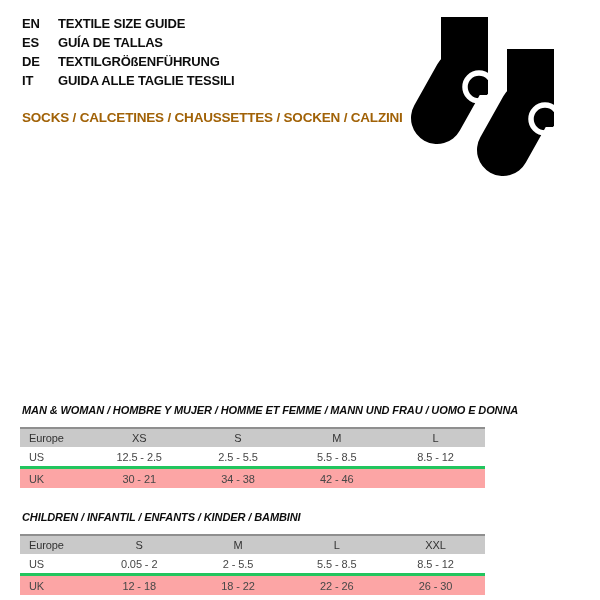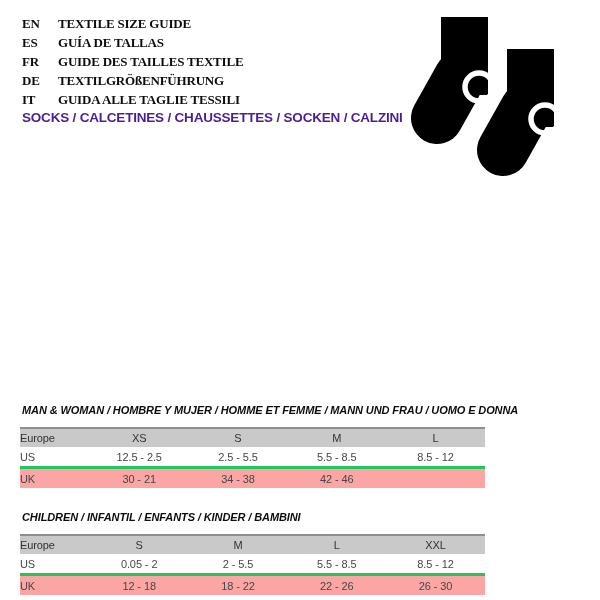--- a/index.html
+++ b/index.html
@@ -1,28 +1,28 @@
 <!DOCTYPE html>
 <html><head>
 <meta charset="utf-8">
 <style>
   html,body{margin:0;padding:0;background:#fff;}
   .canvas{
     position:relative;width:600px;height:600px;background:#ffffff;overflow:hidden;
     font-family:"Liberation Sans","DejaVu Sans",sans-serif;color:#111;
   }
   
-  .lang-list{position:absolute;left:22px;top:14px;font-family:Liberation Serif, serif;}
+  .lang-list{position:absolute;left:22px;top:14px;}
   .lang-row{display:flex;height:19px;align-items:center;}
   .lang-code{width:36px;font-size:13px;font-weight:700;letter-spacing:-0.2px;color:#0d0d0d;}
   .lang-label{font-size:13px;font-weight:700;letter-spacing:-0.2px;color:#0d0d0d;white-space:nowrap;}
   
   .category-line{
     position:absolute;left:22px;top:110px;font-size:13.5px;font-weight:700;
-    letter-spacing:-0.2px;color:#4c1d95;white-space:nowrap;
+    letter-spacing:-0.2px;color:#a16207;white-space:nowrap;
   }
   
   .socks-icon{position:absolute;left:410px;top:17px;width:170px;height:170px;}
   
   .size-section{position:absolute;left:20px;width:465px;}
   .size-section.adults{top:402px;}
   .size-section.children{top:509px;}
   .table-title{
     font-size:11px;font-weight:700;letter-spacing:-0.1px;color:#0d0d0d;
     white-space:nowrap;height:16px;line-height:16px;margin-left:2px;font-style:italic;
@@ -33,40 +33,36 @@
     height:18px;background:#c9c9c9;border-top:2px solid #8f8f8f;
   }
   .t-data{height:19px;}
   .t-data.row-us{background:#ffffff;border-bottom:3px solid #22c55e;}
   .t-data.row-uk{background:#fca5a5;}
   .t-cell{
     display:flex;align-items:center;justify-content:center;
     font-size:11px;color:#474747;letter-spacing:-0.1px;white-space:nowrap;
   }
   .t-head .t-cell{color:#333;}
-  .t-cell.c0{width:15%;justify-content:flex-start;box-sizing:border-box;}
+  .t-cell.c0{width:15%;justify-content:flex-start;padding-left:9px;box-sizing:border-box;}
   .t-cell.cs{width:21.25%;}
 </style>
 </head>
 <body>
 
 <div class="canvas">
 
   <div class="lang-list">
     <div class="lang-row">
       <span class="lang-code">EN</span>
       <span class="lang-label">TEXTILE SIZE GUIDE</span>
     </div>
     <div class="lang-row">
       <span class="lang-code">ES</span>
       <span class="lang-label">GUÍA DE TALLAS</span>
-    </div>
-    <div class="lang-row">
-      <span class="lang-code">FR</span>
-      <span class="lang-label">GUIDE DES TAILLES TEXTILE</span>
     </div>
     <div class="lang-row">
       <span class="lang-code">DE</span>
       <span class="lang-label">TEXTILGRÖßENFÜHRUNG</span>
     </div>
     <div class="lang-row">
       <span class="lang-code">IT</span>
       <span class="lang-label">GUIDA ALLE TAGLIE TESSILI</span>
     </div>
   </div>

